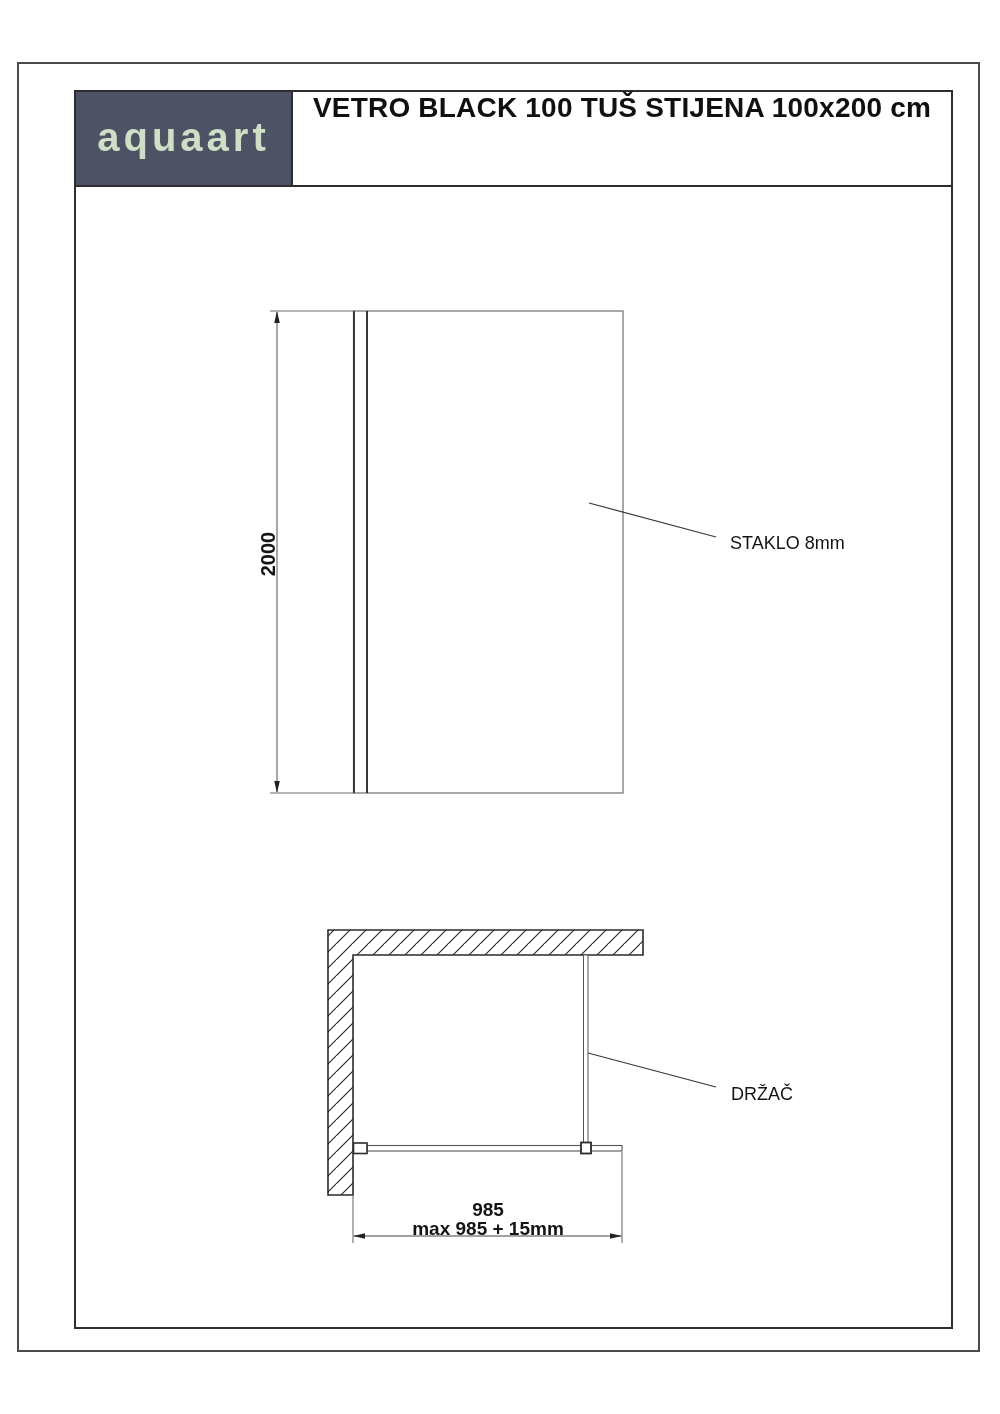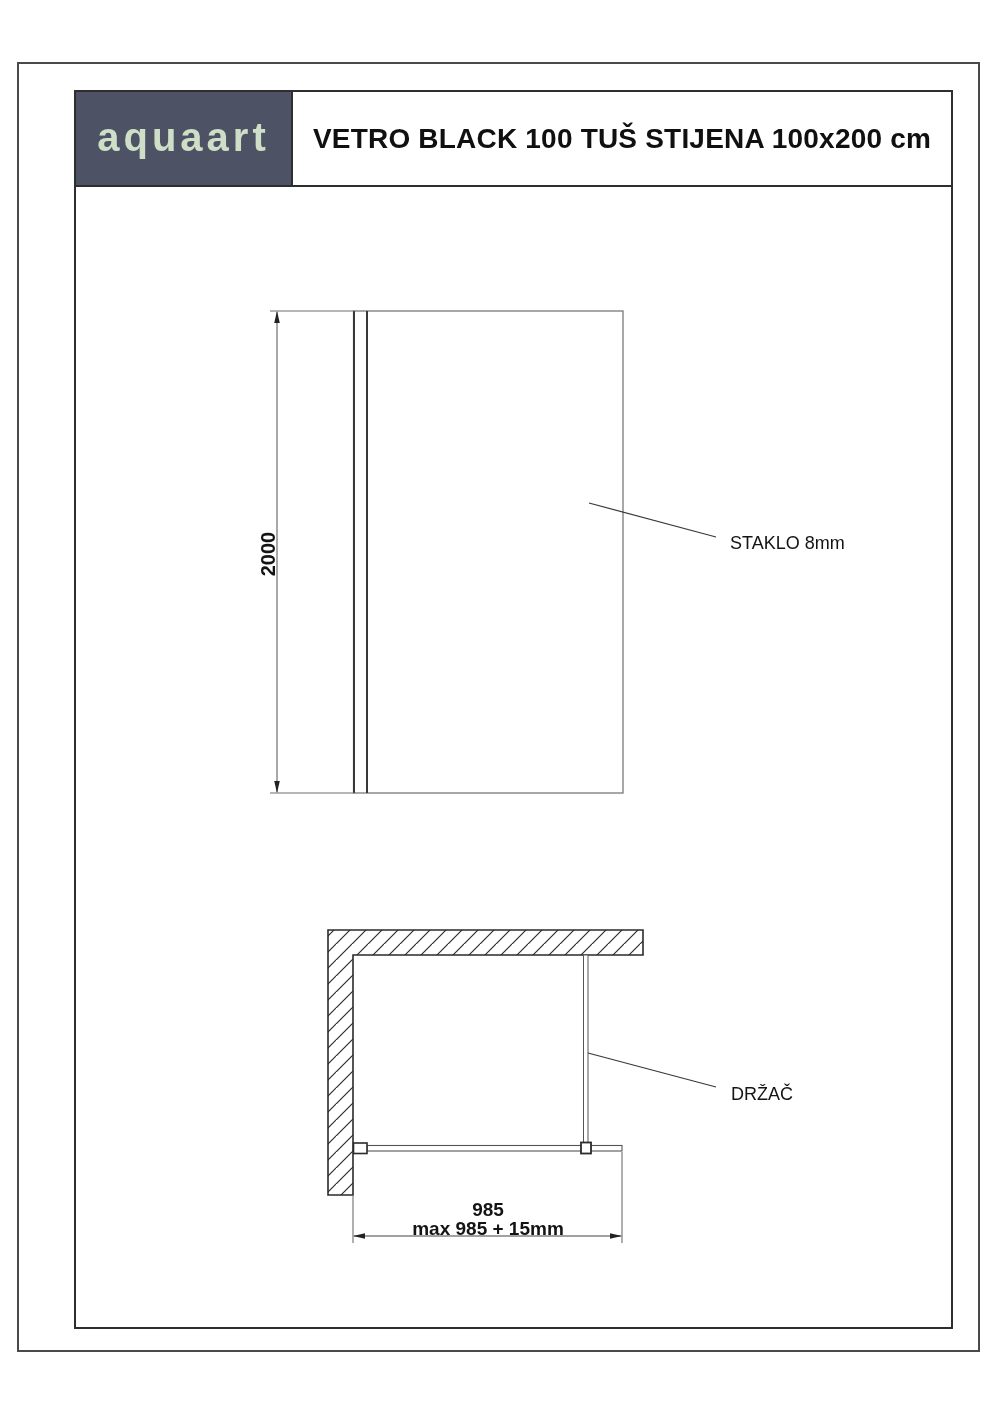--- a/index.html
+++ b/index.html
@@ -21,21 +21,21 @@
   }
   .logo-box{
     width:215px;background:#4d5365;display:flex;align-items:center;justify-content:center;
     flex:0 0 215px;
   }
   .logo-text{
     color:#cfdfc7;font-size:40px;letter-spacing:4px;font-weight:bold;line-height:1;
     padding-bottom:4px;
   }
   .title-box{
-    flex:1;display:flex;align-items:center;justify-content:center;background:#ffffff;
+    flex:1;display:flex;justify-content:center;background:#ffffff;
     border-left:2px solid #2e2e2e;
   }
   .title-text{
     font-size:28px;font-weight:bold;color:#101010;white-space:nowrap;letter-spacing:0.2px;
   }
   svg.drawing{position:absolute;left:0;top:0;}
   text{font-family:"Liberation Sans", sans-serif;fill:#141414;}
   .dim-text{font-weight:bold;font-size:20px;}
   .dim-text-sm{font-weight:bold;font-size:19px;}
   .label-text{font-weight:normal;font-size:18px;}

